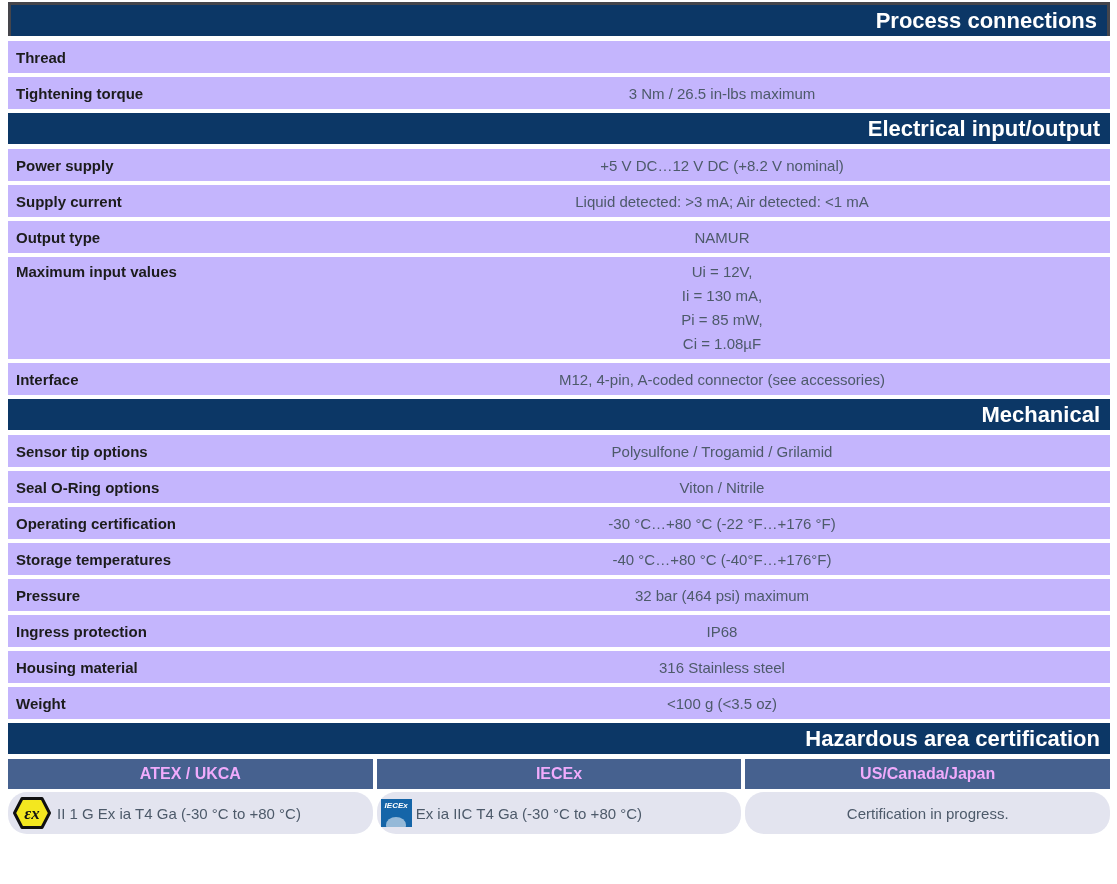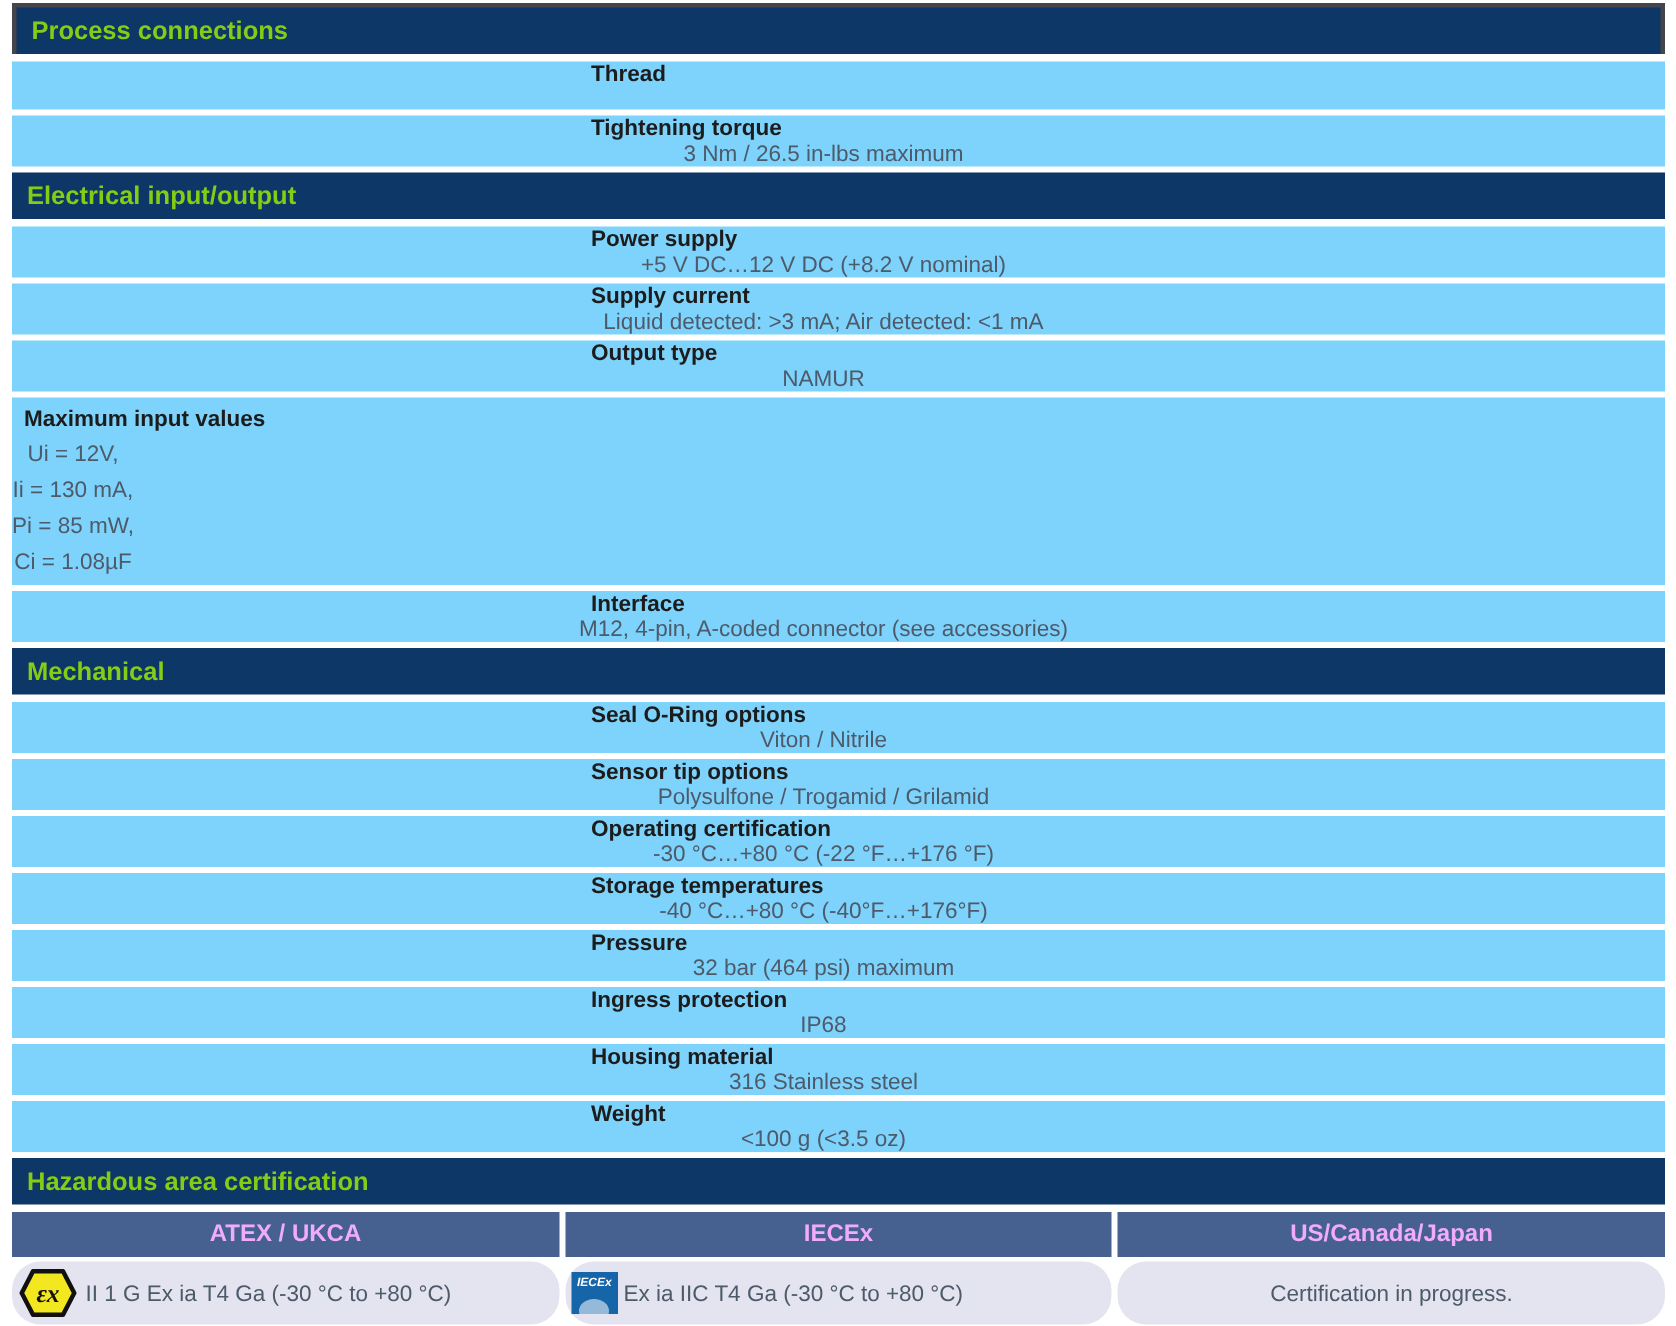--- a/index.html
+++ b/index.html
@@ -5,40 +5,40 @@
   html,body{margin:0;padding:0;background:#ffffff;}
   body{
     width:1117px;height:884px;
     font-family:"Liberation Sans","DejaVu Sans",sans-serif;
     -webkit-font-smoothing:antialiased;
   }
   .sheet{padding:2px 7px 0 8px;}
 
   
   .section-header{
-    background:#0c3766;color:#84cc16;
-    font-size:17px;font-weight:bold;
+    background:#0c3766;color:#ffffff;
+    font-size:22px;font-weight:bold;
     padding:4px 10px;line-height:23px;
     margin-bottom:5px;
+    text-align:right;
   }
   .section-header.first{
     border-top:3px solid #45454b;
     border-left:3px solid #45454b;
     border-right:3px solid #45454b;
   }
   .section-header.spaced{margin-top:0;}
 
   
   .row{
     display:flex;align-items:center;
-    background:#7dd3fc;
+    background:#c4b5fd;
     min-height:32px;
     margin-bottom:4px;
     font-size:15px;
-    flex-direction:column;
   }
   .row .label{
     width:338px;flex:none;
     padding-left:8px;
     font-weight:bold;color:#1c1c1c;
   }
   .row .value{
     flex:1;text-align:center;color:#4d5a6a;
     padding-right:20px;
   }
@@ -128,27 +128,27 @@
   </div>
 
   <div class="row">
     <div class="label">Interface</div>
     <div class="value">M12, 4-pin, A-coded connector (see accessories)</div>
   </div>
 
   <div class="section-header spaced">Mechanical</div>
 
   <div class="row">
+    <div class="label">Sensor tip options</div>
+    <div class="value">Polysulfone / Trogamid / Grilamid</div>
+  </div>
+
+  <div class="row">
     <div class="label">Seal O-Ring options</div>
     <div class="value">Viton / Nitrile</div>
-  </div>
-
-  <div class="row">
-    <div class="label">Sensor tip options</div>
-    <div class="value">Polysulfone / Trogamid / Grilamid</div>
   </div>
 
   <div class="row">
     <div class="label">Operating certification</div>
     <div class="value">-30 °C…+80 °C (-22 °F…+176 °F)</div>
   </div>
 
   <div class="row">
     <div class="label">Storage temperatures</div>
     <div class="value">-40 °C…+80 °C (-40°F…+176°F)</div>

